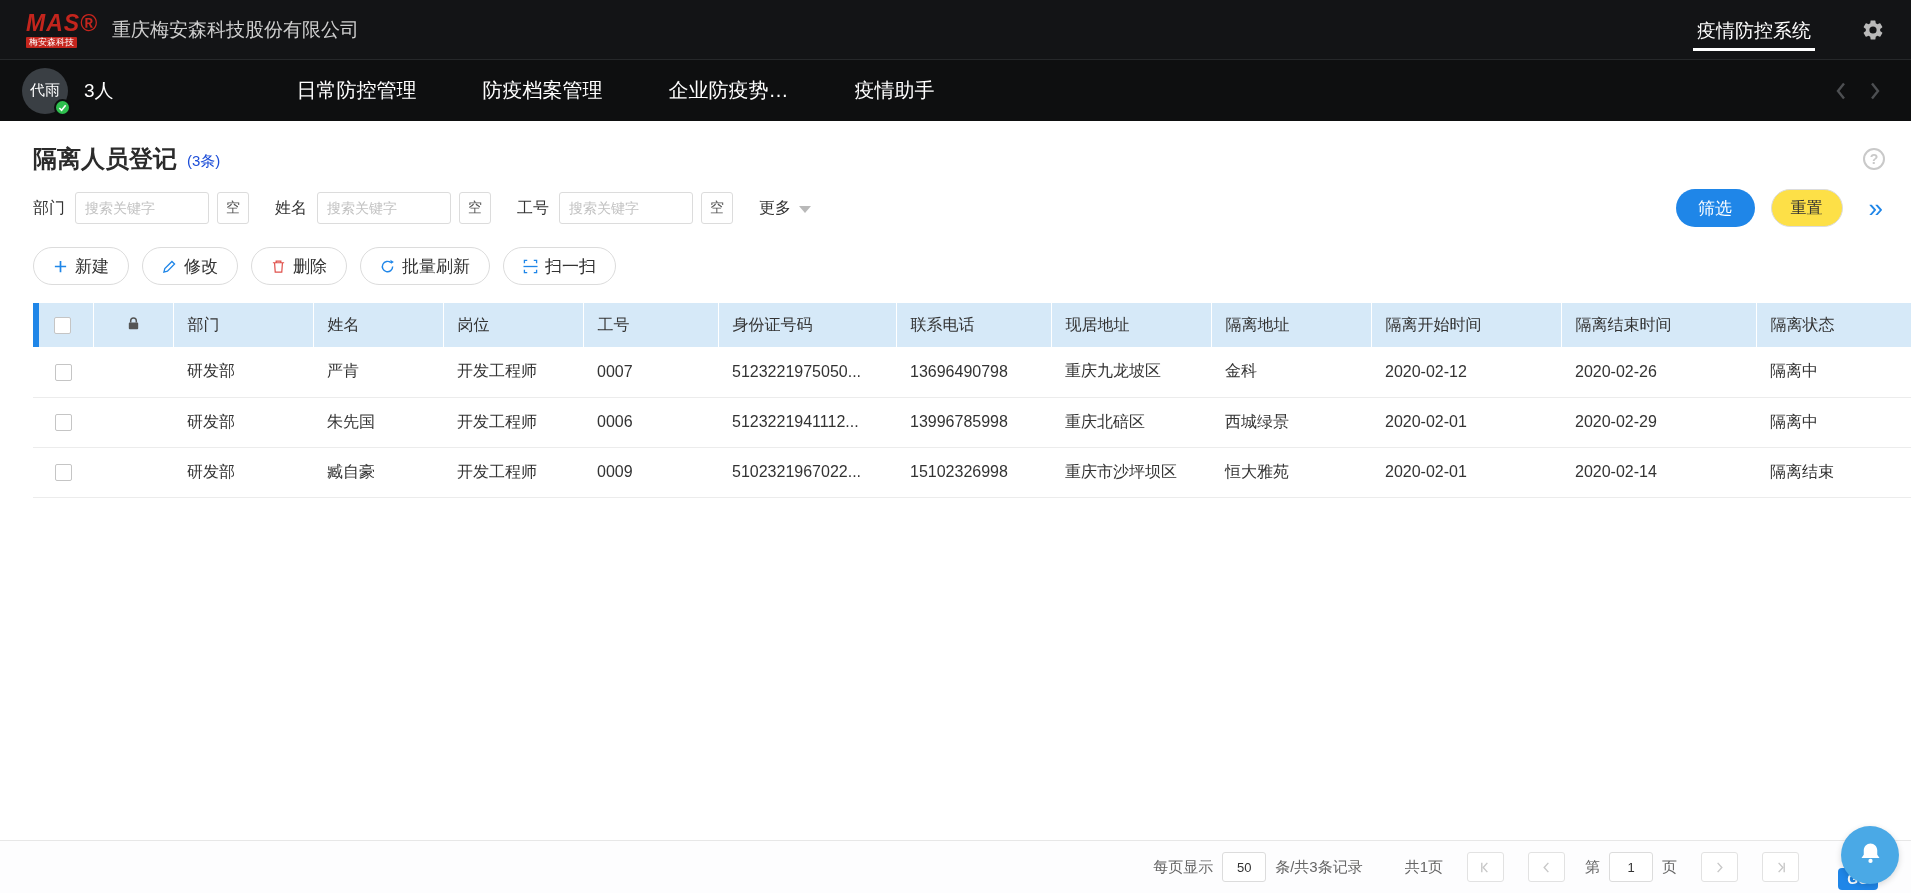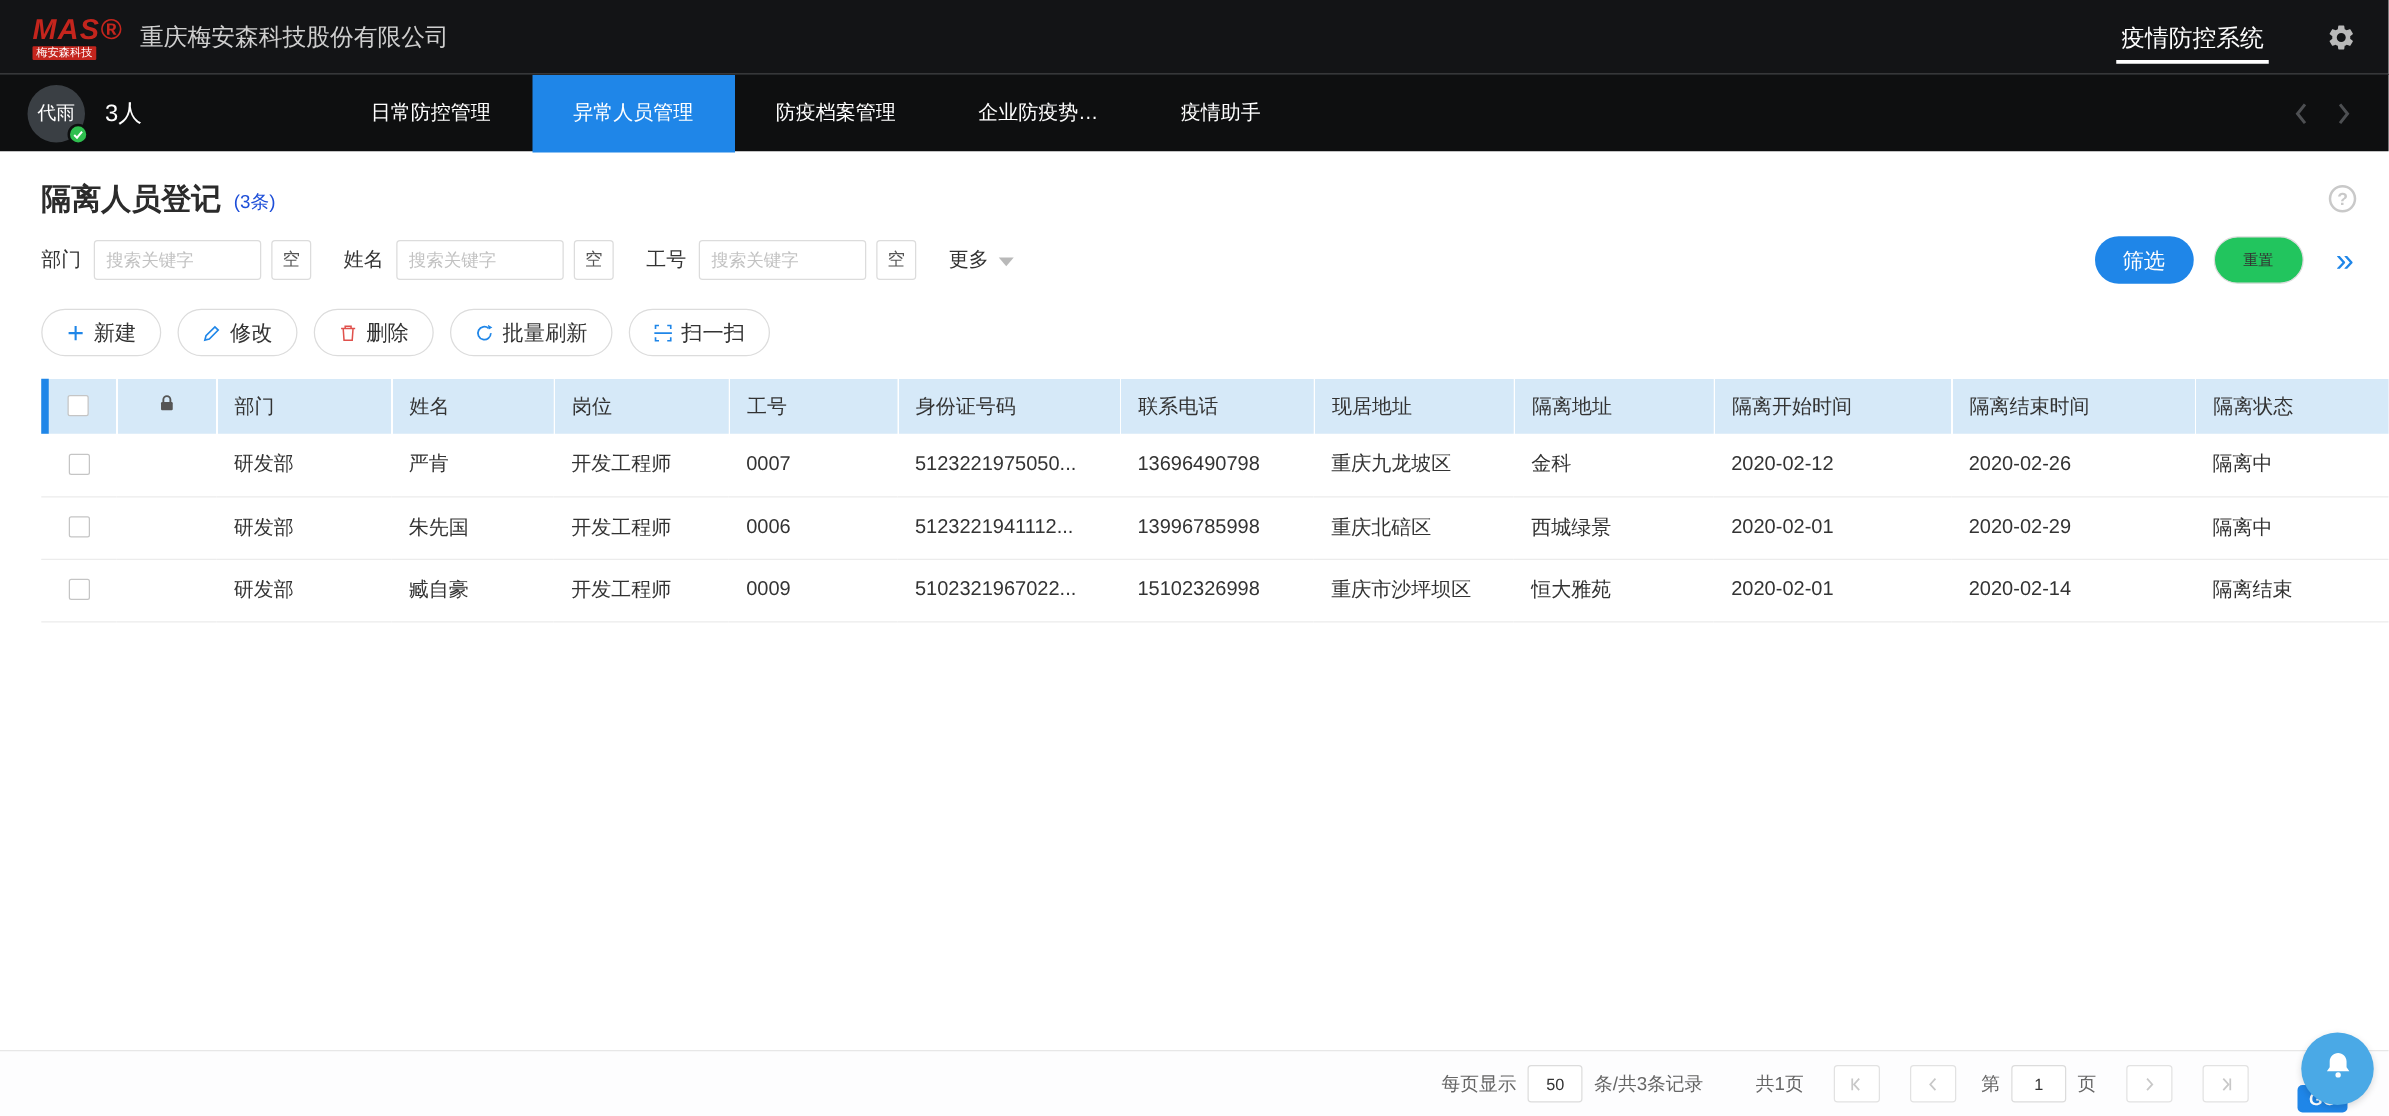--- a/index.html
+++ b/index.html
@@ -33,21 +33,21 @@
     position:relative; cursor:pointer; flex:0 0 auto;
   }
   .avatar-badge {
     position:absolute; right:-3px; bottom:-2px; width:17px; height:17px;
     background:#2fbf4f; border-radius:50%; display:flex; align-items:center; justify-content:center;
     border:2px solid #0e0f10;
   }
   .people-count { color:#fff; font-size:19px; margin-left:16px; }
   .tabs { display:flex; align-items:stretch; height:62px; margin-left:150px; }
   .tab {
-    color:#fff; font-size:16px; padding:0 33px; display:flex; align-items:center;
+    color:#fff; font-size:20px; padding:0 33px; display:flex; align-items:center;
     cursor:pointer; white-space:nowrap;
   }
   .tab.active { background:#1f86e8; }
   .nav-arrows { margin-left:auto; display:flex; align-items:center; gap:22px; padding-right:8px; }
   .nav-arrow { cursor:pointer; display:flex; }
 
   
   .content { padding-left:33px;border-radius:30px; }
   .title-row { display:flex; align-items:center; padding:22px 26px 8px 0; }
   .page-title { font-size:24px; font-weight:bold; color:#2b2b2b; }
@@ -76,22 +76,22 @@
   .caret-down {
     width:0; height:0; border-left:6px solid transparent; border-right:6px solid transparent;
     border-top:7px solid #b9b9b9; margin-left:8px; margin-top:2px;
   }
   .filter-actions { margin-left:auto; display:flex; align-items:center; }
   .btn-filter {
     min-width:79px; height:38px; border:none; border-radius:19px; background:#1f86e8;
     color:#fff; font-size:17px; cursor:pointer; font-family:Liberation Serif, serif;
   }
   .btn-reset {
-    min-width:72px; height:38px; border:1px solid #dcdcdc; border-radius:19px; background:#22c55e;
-    color:#333; font-size:12px; margin-left:16px; cursor:pointer;
+    min-width:72px; height:38px; border:1px solid #dcdcdc; border-radius:19px; background:#fde047;
+    color:#333; font-size:16px; margin-left:16px; cursor:pointer;
     font-family:"Liberation Sans","DejaVu Sans",sans-serif;
   }
   .expand-icon { color:#1f86e8; font-size:26px; margin-left:26px; cursor:pointer; line-height:1; }
 
   .toolbar { display:flex; align-items:center; gap:13px; margin:20px 0 18px; }
   .tool-btn {
     height:38px; border:1px solid #dcdcdc; border-radius:19px; background:#fff;
     display:flex; align-items:center; gap:7px; padding:0 19px;
     font-size:17px; color:#333; cursor:pointer;
     font-family:"Liberation Sans","DejaVu Sans",sans-serif;
@@ -176,21 +176,20 @@
       <span>代雨</span>
       <span class="avatar-badge">
         <svg width="9" height="9" viewBox="0 0 10 10">
             <polyline points="1.5,5.5 4,8 8.5,2.5" fill="none" stroke="#fff" stroke-width="1.8"></polyline>
           </svg>
       </span>
     </div>
     <span class="people-count">3人</span>
     <div class="tabs">
       <div class="tab">日常防控管理</div>
-      <div class="tab active">异常人员管理</div>
       <div class="tab">防疫档案管理</div>
       <div class="tab">企业防疫势…</div>
       <div class="tab">疫情助手</div>
     </div>
     <div class="nav-arrows">
       <span class="nav-arrow">
         <svg width="12" height="18" viewBox="0 0 8 12">
             <polyline points="6,1 2,6 6,11" fill="none" stroke="#4d4f52" stroke-width="1.6"></polyline>
           </svg>
       </span>

